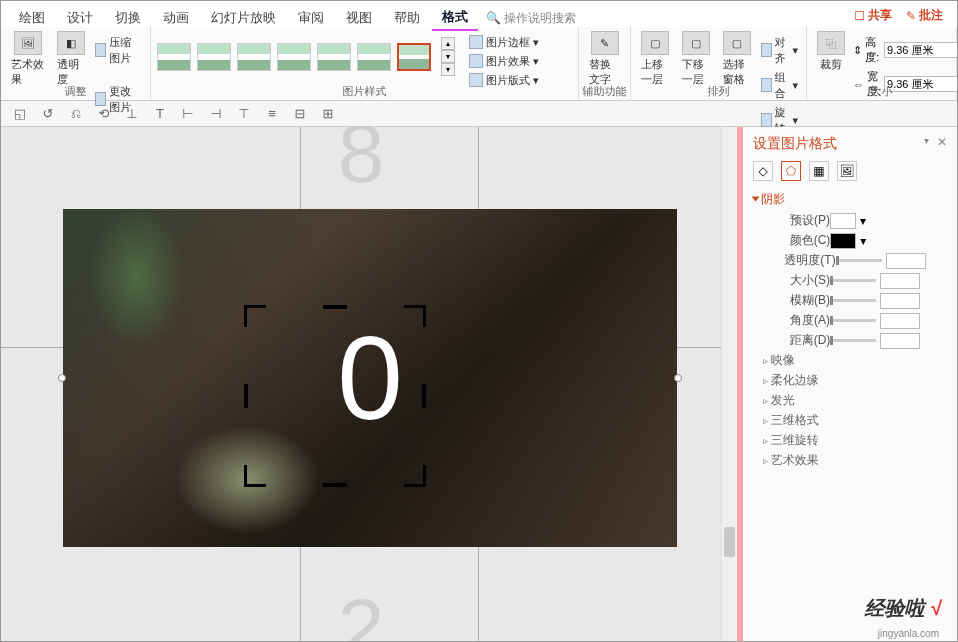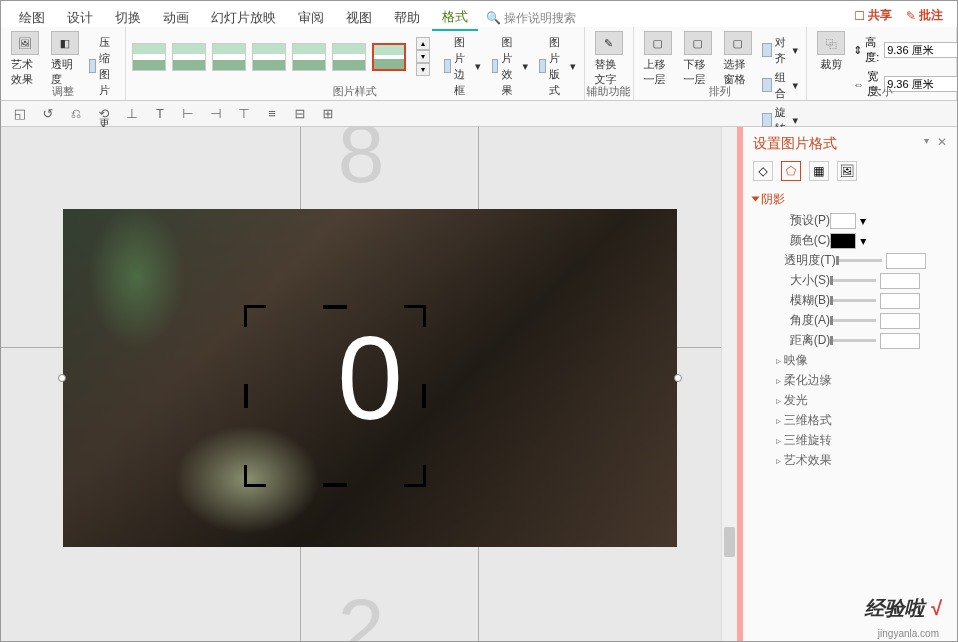--- a/index.html
+++ b/index.html
@@ -3,21 +3,21 @@
 <meta charset="utf-8">
 <style>
 * { box-sizing: border-box; margin: 0; padding: 0; font-family: "Microsoft YaHei", sans-serif; }
 body { width: 958px; height: 642px; background: #fff; overflow: hidden; position: relative; border: 1px solid #999; }
 
 .titlebar-right { position: absolute; top: 6px; right: 14px; display: flex; gap: 14px; font-size: 12px; }
 .titlebar-right span { display: inline-flex; align-items: center; gap: 3px; color: #d14424; cursor: pointer; }
 
 .tabs { display: flex; align-items: center; height: 26px; padding: 8px 8px 0 8px; gap: 2px; font-size: 13px; }
 .tab { padding: 3px 10px; color: #444; cursor: pointer; }
-.tab.active { color: #4d7c0f; border-bottom: 2px solid #14b8a6; font-weight: normal; }
+.tab.active { color: #0f172a; border-bottom: 2px solid #d946ef; font-weight: bold; }
 .search-hint { color: #888; font-size: 12px; margin-left: 6px; display: flex; align-items: center; gap: 3px; }
 
 .ribbon { display: flex; border-bottom: 1px solid #ccc; height: 74px; background: #fafafa; }
 .group { border-right: 1px solid #ddd; padding: 2px 6px 0 6px; display: flex; flex-direction: column; position: relative; }
 .group-label { font-size: 11px; color: #666; text-align: center; position: absolute; bottom: 1px; left: 0; right: 0; }
 .group-row { display: flex; align-items: flex-start; gap: 4px; flex: 1; }
 
 .bigbtn { display: flex; flex-direction: column; align-items: center; font-size: 11px; color: #333; padding: 2px 4px; cursor: pointer; gap: 2px; }
 .bigbtn .ic { width: 28px; height: 24px; background: #ddd; border: 1px solid #bbb; display: flex; align-items: center; justify-content: center; }
 .smallbtn { font-size: 11px; color: #333; display: flex; align-items: center; gap: 3px; padding: 1px 2px; cursor: pointer; line-height: 16px; }
@@ -76,21 +76,21 @@
 .section-h { color: #c94a1e; font-size: 12px; margin: 4px 0; cursor: pointer; }
 .section-h .tri { display:inline-block; width:0; height:0; border-left:5px solid #c94a1e; border-top:4px solid transparent; border-bottom:4px solid transparent; margin-right:3px; }
 .section-h.open .tri { transform: rotate(90deg); }
 .prop-row { display: flex; align-items: center; justify-content: center; margin: 3px 0 3px 10px; }
 .prop-row label { color: #555; }
 .prop-row .ctrl { width: 90px; display:flex; align-items:center; gap:4px; }
 .slider { flex:1; height:3px; background:#ccc; position:relative; }
 .slider::after { content:""; position:absolute; left:0; top:-3px; width:3px; height:9px; background:#888; }
 .spin { width: 40px; height: 16px; border:1px solid #bbb; background:#fff; }
 .swatch { width:26px; height:16px; border:1px solid #bbb; background:#fff; }
-.collapsed { color: #666; margin: 3px 0 3px 23px; cursor: pointer; }
+.collapsed { color: #666; margin: 3px 0 3px 10px; cursor: pointer; }
 .collapsed::before { content:"▹ "; font-size:10px; color:#888; }
 
 .watermark { position: absolute; right: 16px; bottom: 19px; font-size: 20px; font-style: italic; font-weight: bold; color:#333; text-shadow: 0 0 3px #fff; }
 .watermark .chk { color: #e33; }
 .wm-sub { position: absolute; right: 18px; bottom: 2px; font-size: 10px; color:#888; }
 </style>
 </head>
 <body>
 
 <div class="titlebar-right">
@@ -149,21 +149,21 @@
         <div class="style-item"></div>
         <div class="style-item"></div>
         <div class="style-item"></div>
         <div class="style-item sel"></div>
         <div class="gallery-nav">
           <div>▴</div>
           <div>▾</div>
           <div>▾</div>
         </div>
       </div>
-      <div style="display:flex;flex-direction:row;gap:7px;padding-top:4px;margin-left:8px">
+      <div style="display:flex;flex-direction:column;gap:1px;padding-top:4px;margin-left:8px">
         <div class="smallbtn"><span class="si"></span><span>图片边框</span> ▾</div>
         <div class="smallbtn"><span class="si"></span><span>图片效果</span> ▾</div>
         <div class="smallbtn"><span class="si"></span><span>图片版式</span> ▾</div>
       </div>
     </div>
     <div class="group-label">图片样式</div>
   </div>
 
   <div class="group" style="width:52px">
     <div class="group-row">

